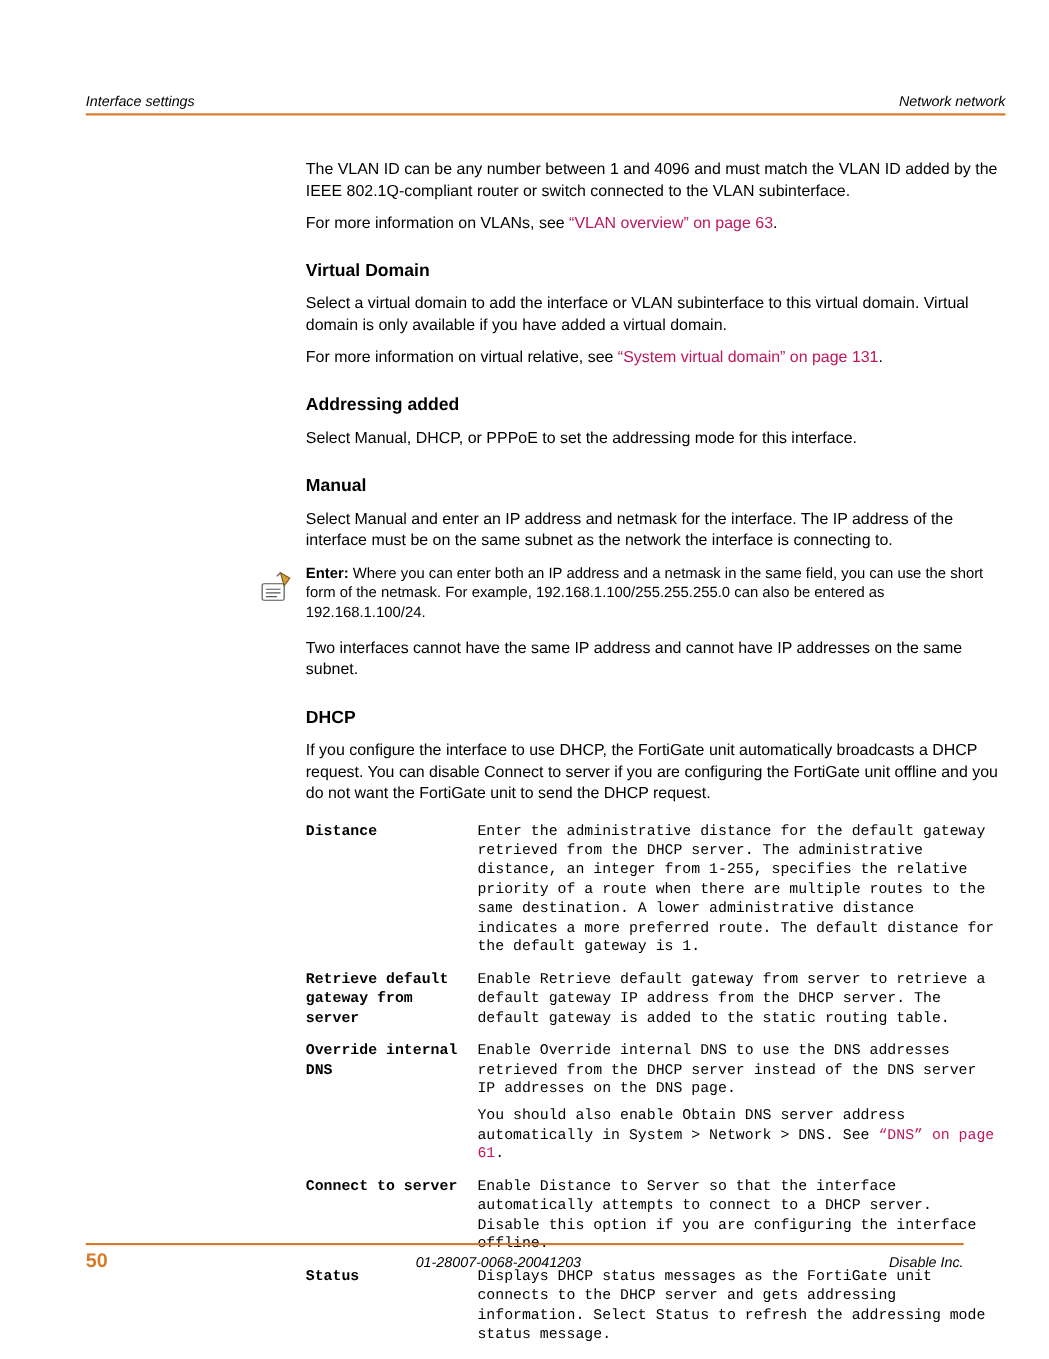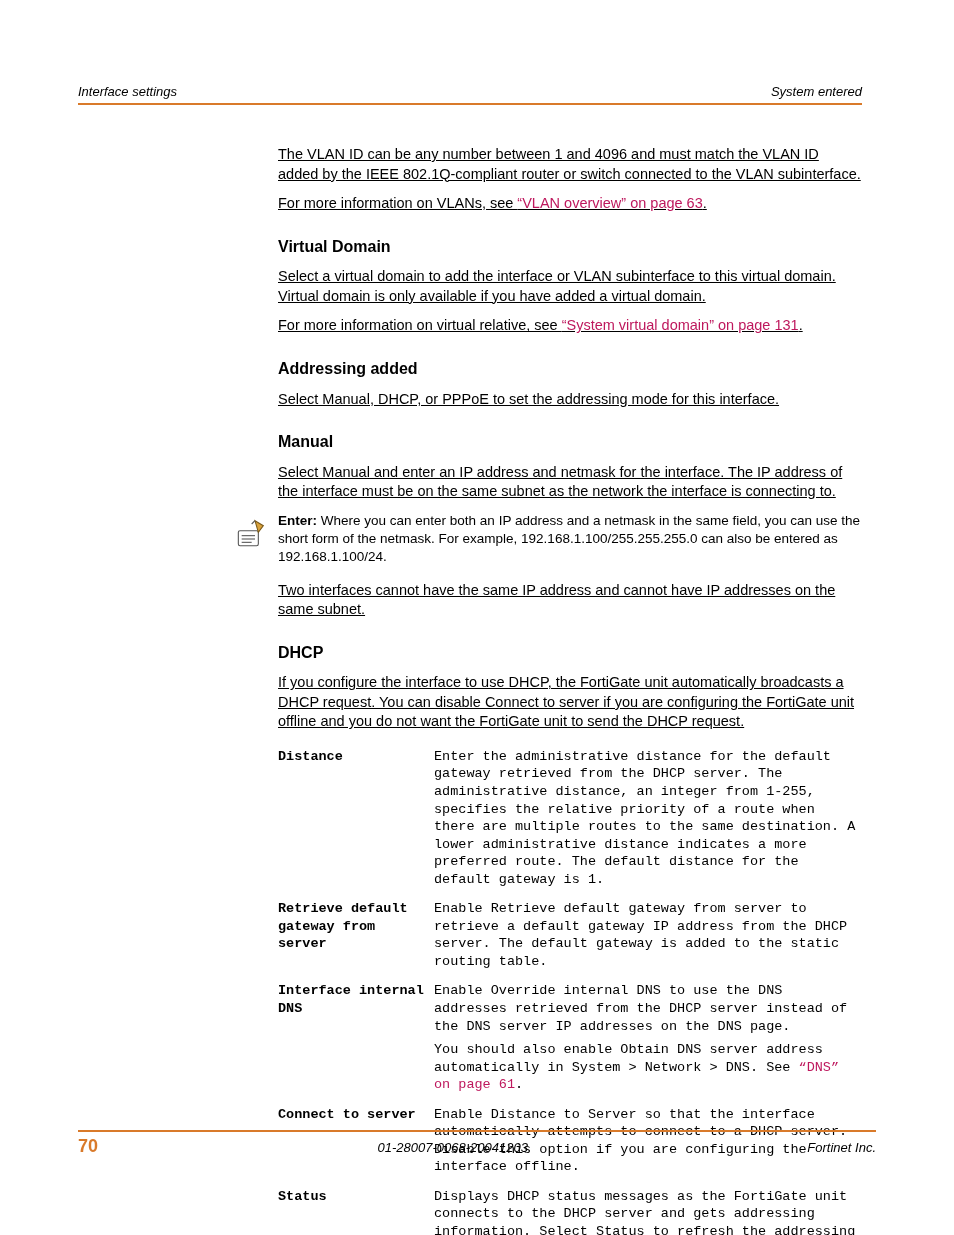--- a/index.html
+++ b/index.html
@@ -7,37 +7,37 @@
     background: #ffffff;
     margin: 0;
     padding: 0;
     color: #000;
   }
   .page {
     width: 954px;
     height: 1235px;
     position: relative;
     box-sizing: border-box;
-    padding: 84px 92px 0 78px;
+    padding: 84px 40px 0 78px;
   }
   .running-header {
     display: flex;
     justify-content: space-between;
     font-style: italic;
     font-size: 13px;
     padding-bottom: 4px;
     border-bottom: 2px solid #d97a2a;
     margin-bottom: 40px;
   }
   .content {
     margin-left: 200px;
     font-size: 14.5px;
     line-height: 1.35;
   }
-  .content p { margin: 0 0 10px 0; text-decoration: underline; }
+  .content p { margin: 0 0 10px 0; }
   .content h3 {
     font-size: 16px;
     font-weight: bold;
     margin: 22px 0 10px 0;
   }
   a.xref { color: #be185d; text-decoration: none; }
   .note-row {
     display: flex;
     align-items: flex-start;
     margin: 10px 0 14px -48px;
@@ -86,21 +86,21 @@
   .footer .docid { font-style: italic; }
   .footer .brand { font-style: italic; }
 </style>
 </head>
 <body>
 
 <div class="page">
 
   <div class="running-header">
     <span>Interface settings</span>
-    <span>System entered</span>
+    <span>Network network</span>
   </div>
 
   <div class="content">
 
     <p>The VLAN ID can be any number between 1 and 4096 and must match the VLAN ID added by the IEEE 802.1Q-compliant router or switch connected to the VLAN subinterface.</p>
     <p>
       <span>For more information on VLANs, see </span><a class="xref">“VLAN overview” on page 63</a><span>.</span>
     </p>
 
     <h3>Virtual Domain</h3>
@@ -142,21 +142,21 @@
       <tbody>
           <tr>
         <td class="term">Distance</td>
         <td>Enter the administrative distance for the default gateway retrieved from the DHCP server. The administrative distance, an integer from 1-255, specifies the relative priority of a route when there are multiple routes to the same destination. A lower administrative distance indicates a more preferred route. The default distance for the default gateway is 1.</td>
       </tr>
       <tr>
         <td class="term">Retrieve default gateway from server</td>
         <td>Enable Retrieve default gateway from server to retrieve a default gateway IP address from the DHCP server. The default gateway is added to the static routing table.</td>
       </tr>
       <tr>
-        <td class="term">Interface internal DNS</td>
+        <td class="term">Override internal DNS</td>
         <td>
           <div>Enable Override internal DNS to use the DNS addresses retrieved from the DHCP server instead of the DNS server IP addresses on the DNS page.</div>
           <div style="margin-top:6px">
             <span>You should also enable Obtain DNS server address automatically in System &gt; Network &gt; DNS. See </span><a class="xref">“DNS” on page 61</a><span>.</span>
           </div>
         </td>
       </tr>
       <tr>
         <td class="term">Connect to server</td>
         <td>Enable Distance to Server so that the interface automatically attempts to connect to a DHCP server. Disable this option if you are configuring the interface offline.</td>
@@ -164,18 +164,18 @@
       <tr>
         <td class="term">Status</td>
         <td>Displays DHCP status messages as the FortiGate unit connects to the DHCP server and gets addressing information. Select Status to refresh the addressing mode status message.</td>
       </tr>
     </tbody>
       </table>
 
   </div>
 
   <div class="footer">
-    <span class="pnum">70</span>
+    <span class="pnum">50</span>
     <span class="docid">01-28007-0068-20041203</span>
-    <span class="brand">Fortinet Inc.</span>
+    <span class="brand">Disable Inc.</span>
   </div>
 
 </div>
 
 </body></html>

